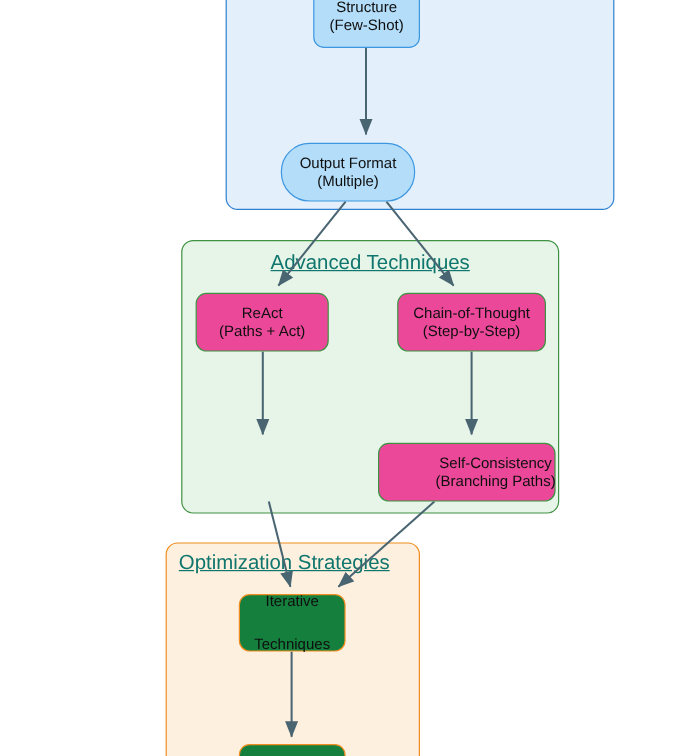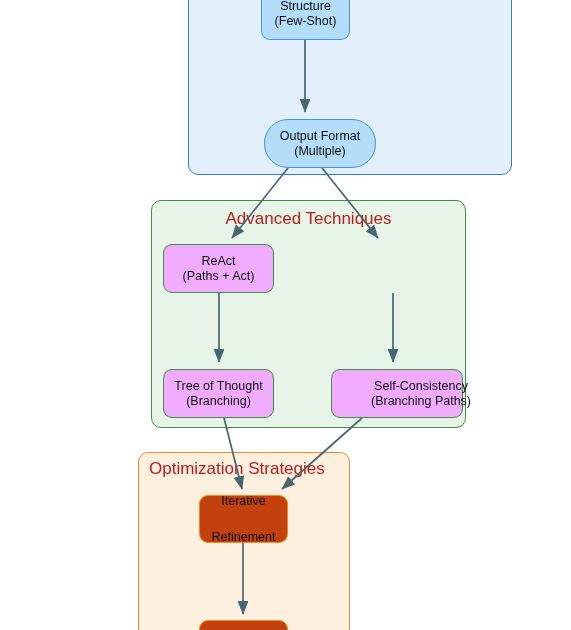--- a/index.html
+++ b/index.html
@@ -31,22 +31,23 @@
     box-sizing: border-box;
     border-radius: 10px;
     border-width: 1.6px;
     border-style: solid;
   }
   .cluster-title {
     position: absolute;
     width: 100%;
     text-align: center;
     font-size: 17px;
-    color: #b91c1c;
+    color: #0f766e;
     white-space: nowrap;
+    text-decoration: underline;
   }
 
   .cluster-blue   { background:#e3f0fc; border-color:#2f7fd1; }
   .cluster-green  { background:#e7f4e8; border-color:#3f9243; }
   .cluster-orange { background:#fdf0df; border-color:#f08c1e; }
 
   
   .node {
     position: absolute;
     box-sizing: border-box;
@@ -56,22 +57,22 @@
     display: flex;
     flex-direction: column;
     align-items: center;
     justify-content: center;
     text-align: center;
     line-height: 1.18;
     color: #0f0f0f;
     font-size: 12.5px;
   }
   .node-blue   { background:#b3ddf9; border-color:#3d97e0; }
-  .node-green  { background:#f0abfc; border-color:#3f9243; }
-  .node-orange { background:#c2410c; border-color:#ef8c1f;gap:21px; }
+  .node-green  { background:#ec4899; border-color:#3f9243; }
+  .node-orange { background:#15803d; border-color:#ef8c1f;gap:21px; }
   .node .l1, .node .l2 { display:block; white-space: nowrap; }
 </style>
 </head>
 <body>
 
 <div id="canvas">
 
   <div class="cluster cluster-blue" style="left:188px; top:-70px; width:324px; height:245px;">
   </div>
 
@@ -99,44 +100,44 @@
       <path d="M 362,418 L 282,489"></path>
       <path d="M 243,543 L 243,614"></path>
     </g>
   </svg>
 
   <div class="node node-blue" style="left:261px; top:-12px; width:89px; height:52px;">
     <span class="l1">Structure</span>
     <span class="l2">(Few-Shot)</span>
   </div>
 
-  <div class="node node-blue" style="left:264px; top:119px; width:112px; height:49px;border-radius:24px;">
+  <div class="node node-blue" style="left:234px; top:119px; width:112px; height:49px;border-radius:24px;">
     <span class="l1">Output Format</span>
     <span class="l2">(Multiple)</span>
   </div>
 
   <div class="node node-green" style="left:163px; top:244px; width:111px; height:49px;">
     <span class="l1">ReAct</span>
     <span class="l2">(Paths + Act)</span>
   </div>
 
-
-  <div class="node node-green" style="left:163px; top:369px; width:111px; height:49px;">
-    <span class="l1">Tree of Thought</span>
-    <span class="l2">(Branching)</span>
+  <div class="node node-green" style="left:331px; top:244px; width:124px; height:49px;">
+    <span class="l1">Chain-of-Thought</span>
+    <span class="l2">(Step-by-Step)</span>
   </div>
 
-  <div class="node node-green" style="left:331px; top:369px; width:132px; height:49px;padding-left:48px;">
+
+  <div class="node node-green" style="left:315px; top:369px; width:148px; height:49px;padding-left:48px;">
     <span class="l1">Self-Consistency</span>
     <span class="l2">(Branching Paths)</span>
   </div>
 
   <div class="node node-orange" style="left:199px; top:495px; width:89px; height:48px;">
     <span class="l1">Iterative</span>
-    <span class="l2">Refinement</span>
+    <span class="l2">Techniques</span>
   </div>
 
   <div class="node node-orange" style="left:199px; top:620px; width:89px; height:48px;">
     <span class="l1"></span>
     <span class="l2"></span>
   </div>
 
 </div>
 
 </body></html>

